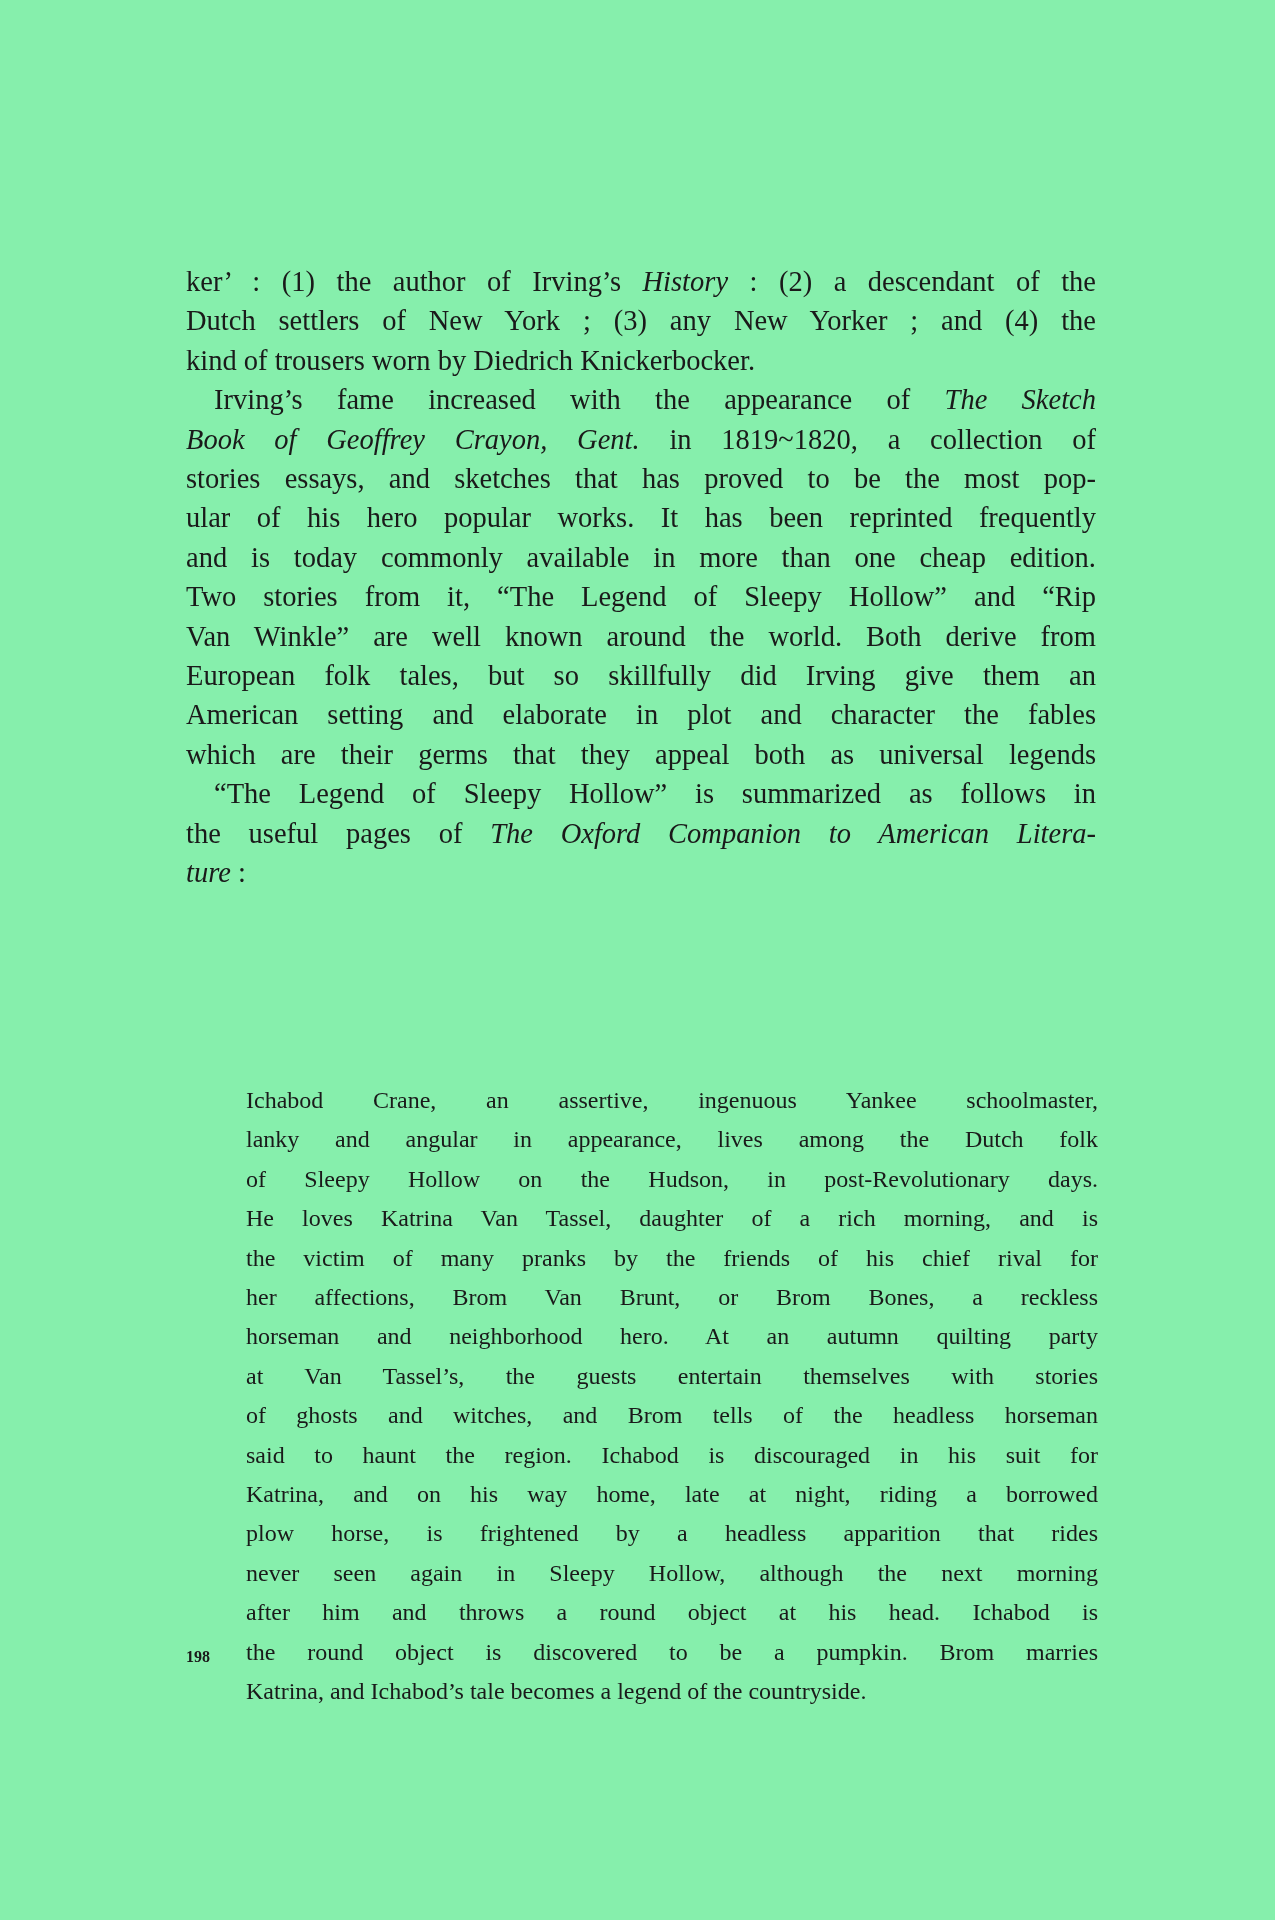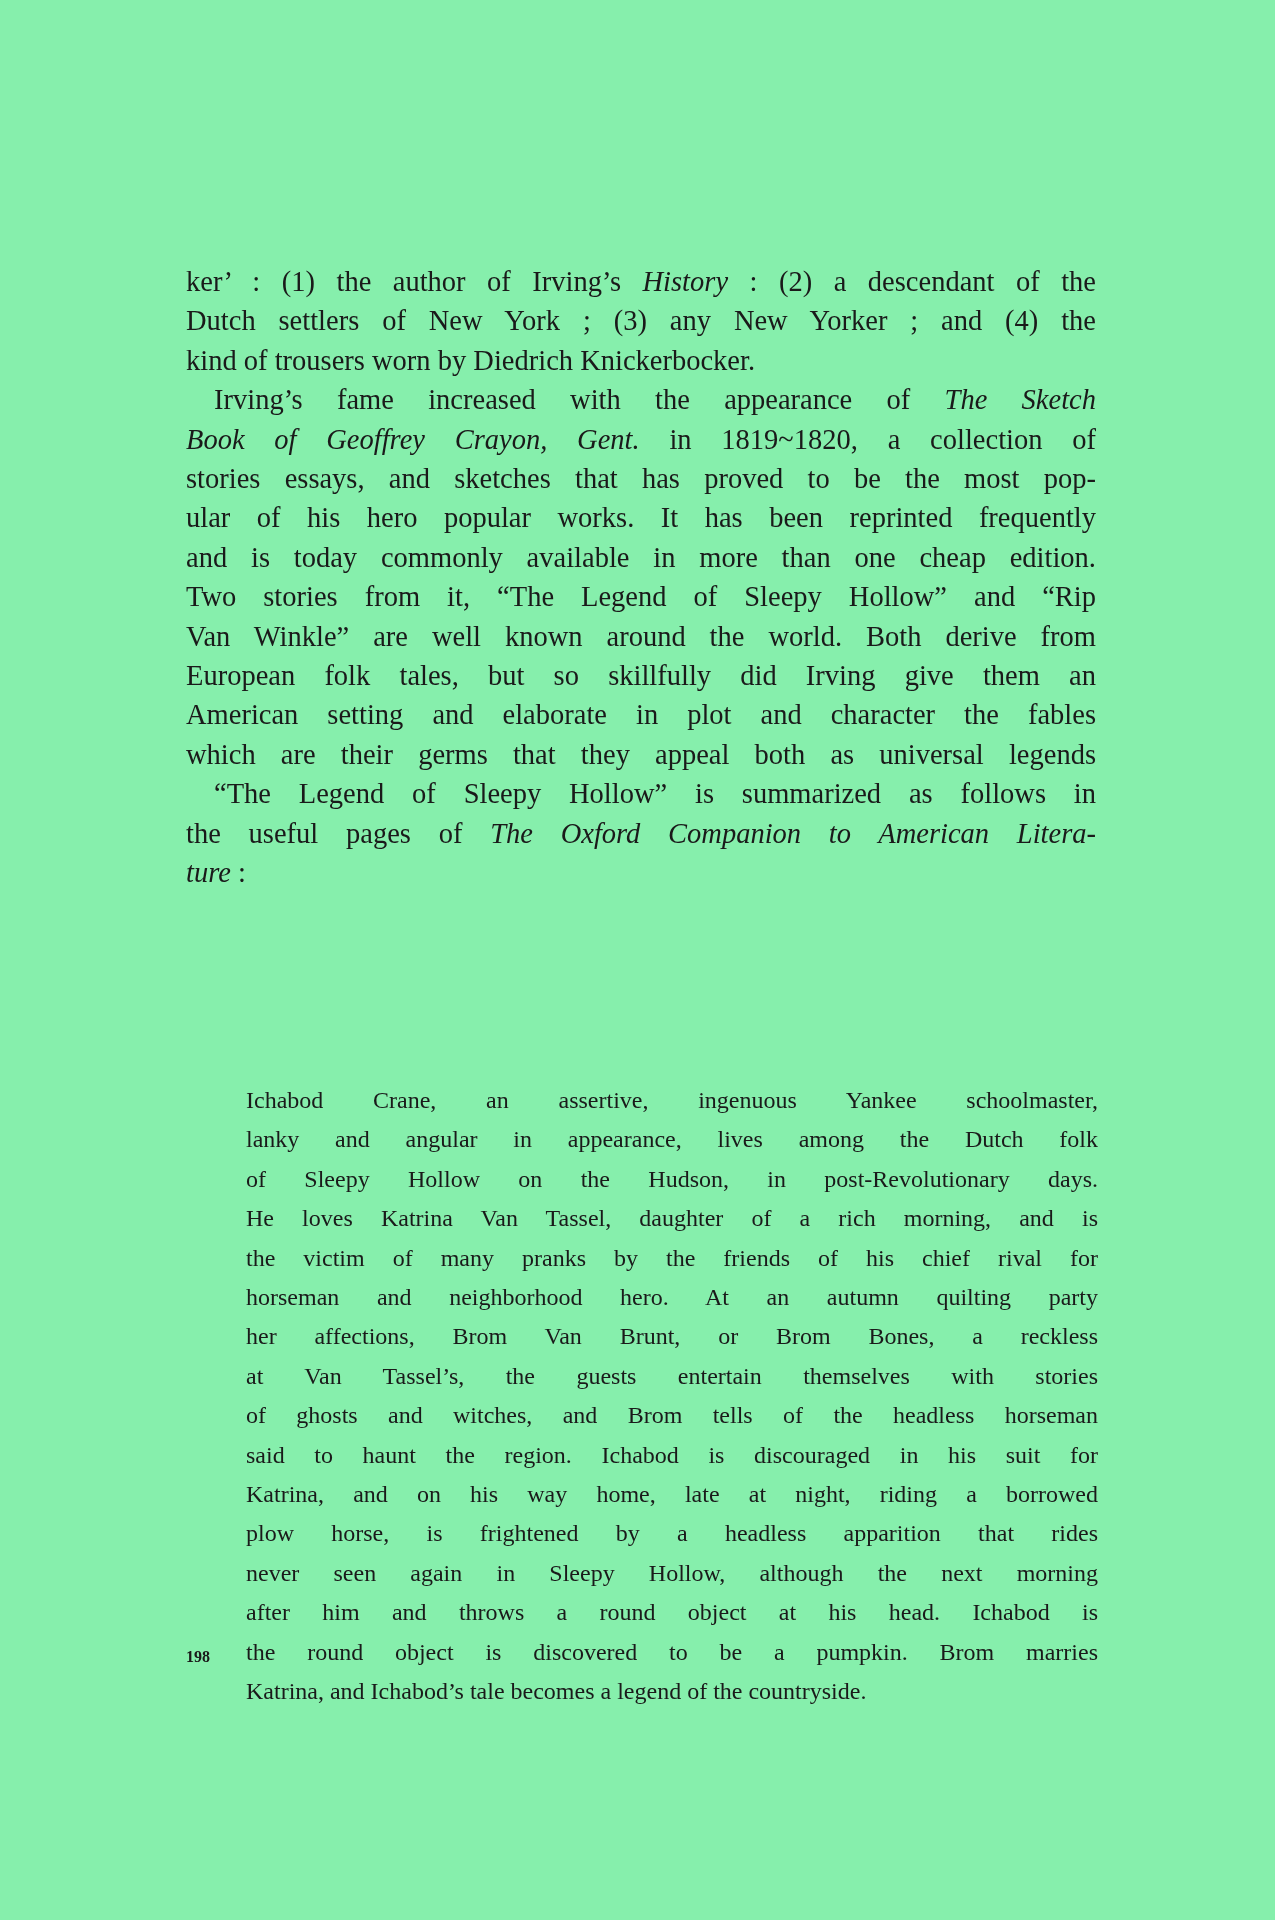--- a/index.html
+++ b/index.html
@@ -39,22 +39,22 @@
     <span class="line"><span>the useful pages of </span><i>The Oxford Companion to American Litera-</i></span>
     <span class="line last"><i>ture</i><span> :</span></span>
   </div>
 
   <div class="text-block quote">
     <span class="line">Ichabod Crane, an assertive, ingenuous Yankee schoolmaster,</span>
     <span class="line">lanky and angular in appearance, lives among the Dutch folk</span>
     <span class="line">of Sleepy Hollow on the Hudson, in post-Revolutionary days.</span>
     <span class="line">He loves Katrina Van Tassel, daughter of a rich morning, and is</span>
     <span class="line">the victim of many pranks by the friends of his chief rival for</span>
+    <span class="line">her affections, Brom Van Brunt, or Brom Bones, a reckless</span>
     <span class="line">horseman and neighborhood hero. At an autumn quilting party</span>
-    <span class="line">her affections, Brom Van Brunt, or Brom Bones, a reckless</span>
     <span class="line">at Van Tassel’s, the guests entertain themselves with stories</span>
     <span class="line">of ghosts and witches, and Brom tells of the headless horseman</span>
     <span class="line">said to haunt the region. Ichabod is discouraged in his suit for</span>
     <span class="line">Katrina, and on his way home, late at night, riding a borrowed</span>
     <span class="line">plow horse, is frightened by a headless apparition that rides</span>
     <span class="line">never seen again in Sleepy Hollow, although the next morning</span>
     <span class="line">after him and throws a round object at his head. Ichabod is</span>
     <span class="line">the round object is discovered to be a pumpkin. Brom marries</span>
     <span class="line last">Katrina, and Ichabod’s tale becomes a legend of the countryside.</span>
   </div>

